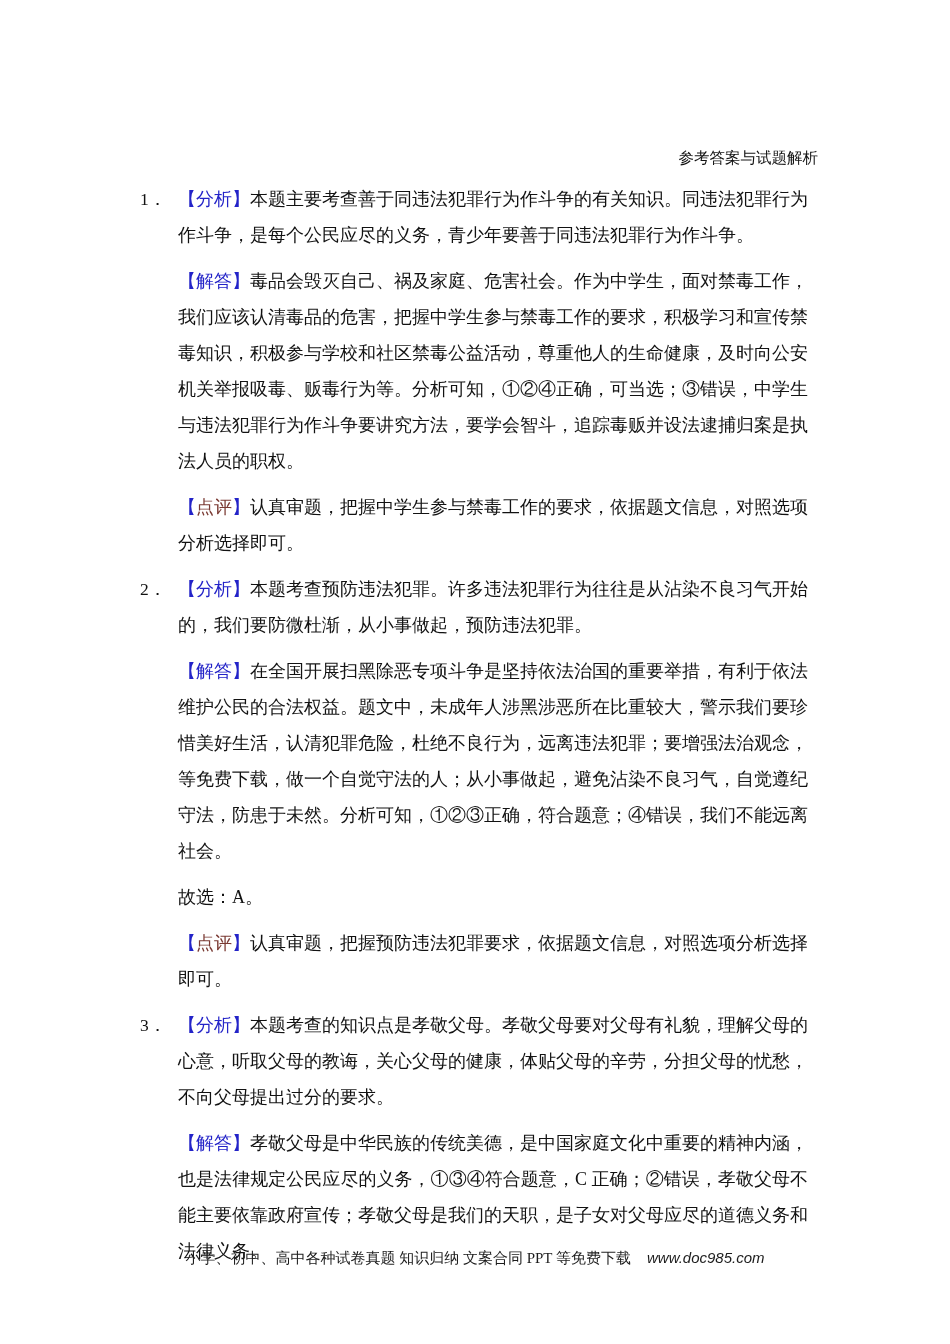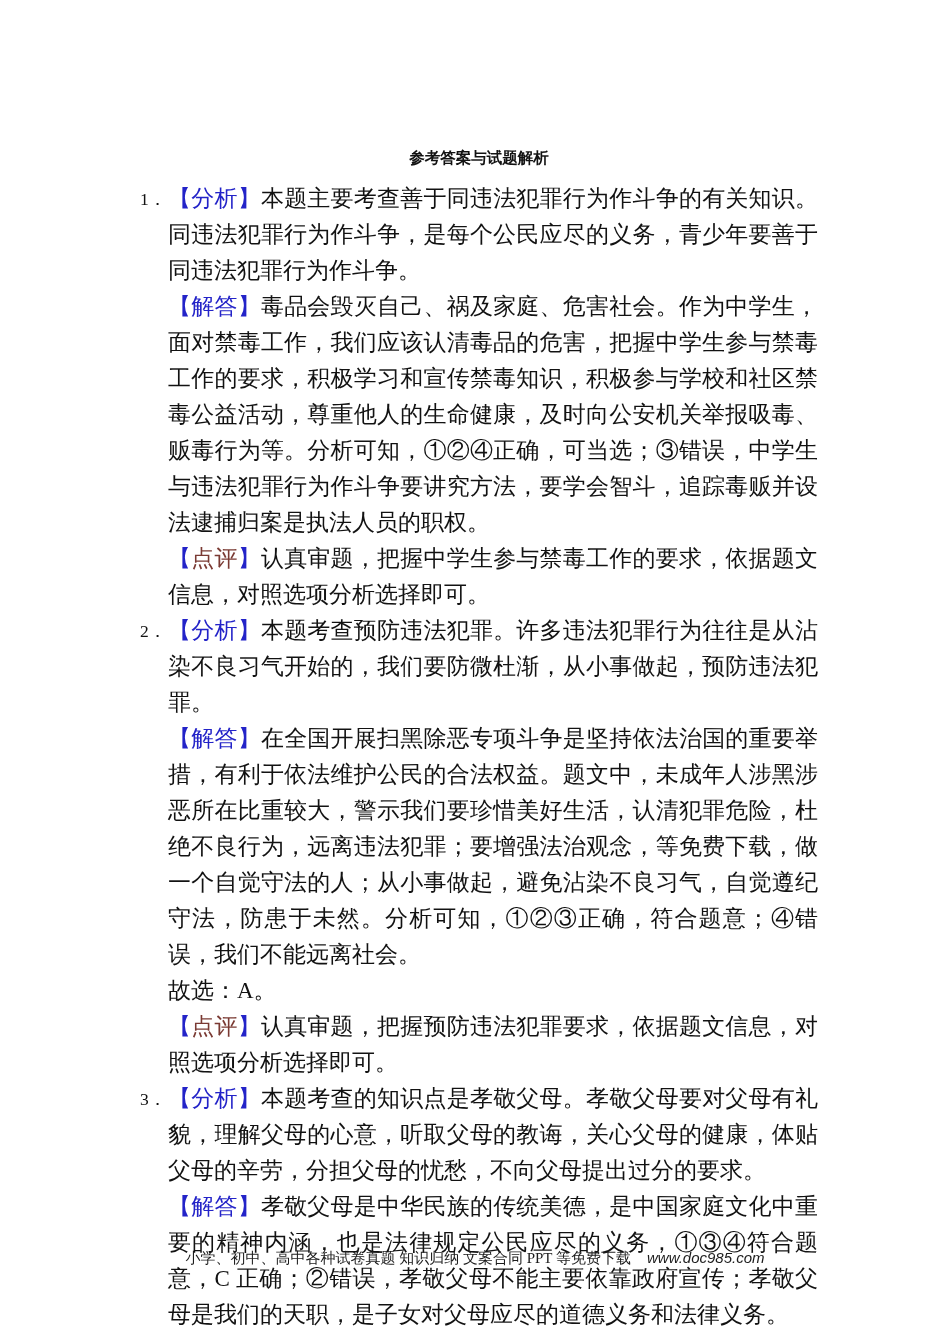--- a/index.html
+++ b/index.html
@@ -24,44 +24,44 @@
   }
   .doc-title{
     text-align:center;
     font-weight:bold;
     font-size:24px;
     line-height:32px;
     margin:0 0 34px 0;
     letter-spacing:0.5px;
   }
   .doc-subtitle{
-    text-align:center;
-    font-weight:bold;
+    text-align:right;
+    font-weight:normal;
     font-size:15.5px;
     line-height:20px;
     margin:0 0 13px 0;
   }
   .section-heading{
     font-weight:bold;
     font-size:17.5px;
     line-height:36px;
     text-align:justify;
     margin:0;
   }
   .question{position:relative;}
   .qnum{
     position:absolute;
     left:0;top:0;
     font-size:17.5px;
     line-height:36px;
   }
   .qbody{margin-left:28px;}
   .part{
-    margin:0;
-    font-size:23px;
+    margin:10px;
+    font-size:18px;
     line-height:36px;
     text-align:justify;
   }
   .bracket{color:var(--marker-blue);}
   .marker-label{color:var(--marker-blue);}
   .marker-label.red{color:var(--comment-red);}
   .footer{
     position:absolute;
     left:0;top:1248px;
     width:100%;

